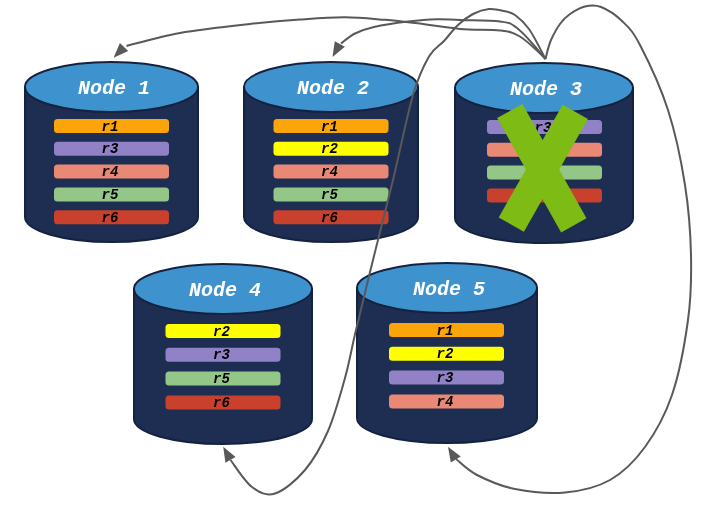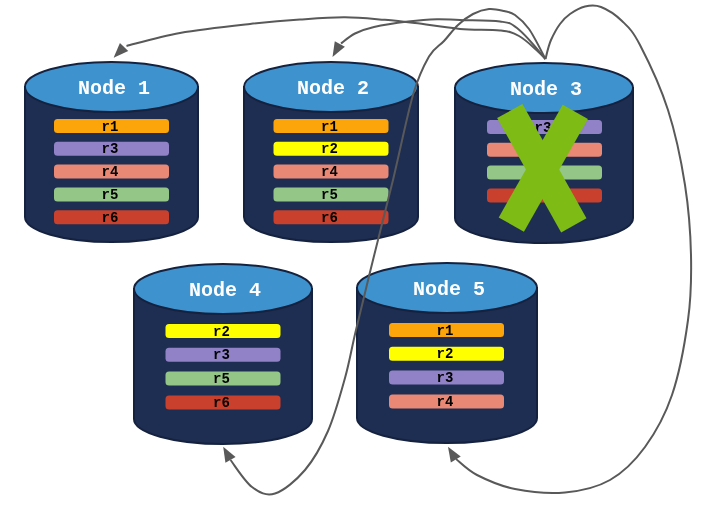--- a/index.html
+++ b/index.html
@@ -1,16 +1,16 @@
 <!DOCTYPE html>
 <html><head>
 <meta charset="utf-8">
 <style>
   html,body{margin:0;padding:0;background:#ffffff;}
-  .stage{position:relative;width:708px;height:508px;background:#ffffff;overflow:hidden;}
+  .stage{position:relative;width:708px;height:508px;background:#ffffff;overflow:hidden;font-style:italic;}
   svg{display:block;}
   text{font-family:"Liberation Mono", monospace;}
 </style>
 </head>
 <body>
 <div class="stage">
 <svg width="708" height="508" viewBox="0 0 708 508">
 
   <g>
     <path d="M 25 87 L 25 217 A 86.5 25 0 0 0 198 217 L 198 87 Z" fill="#1E2E52" stroke="#15223F" stroke-width="2"></path>

